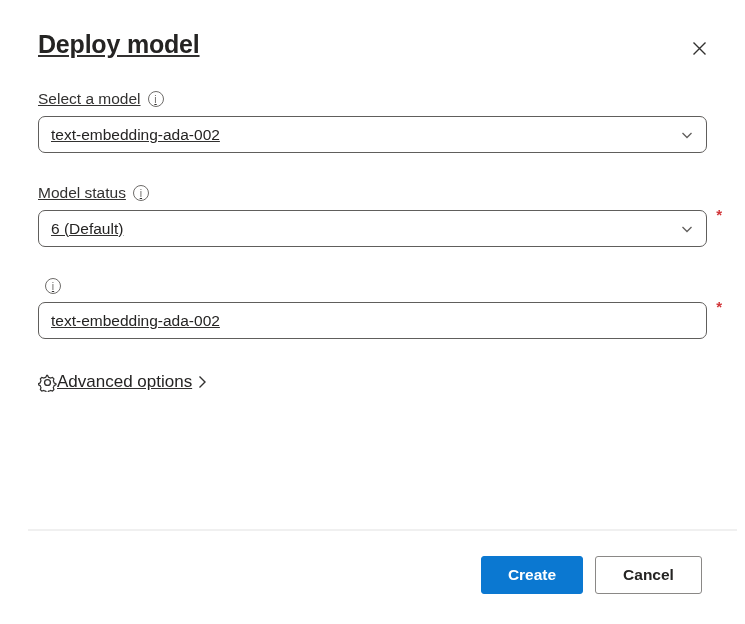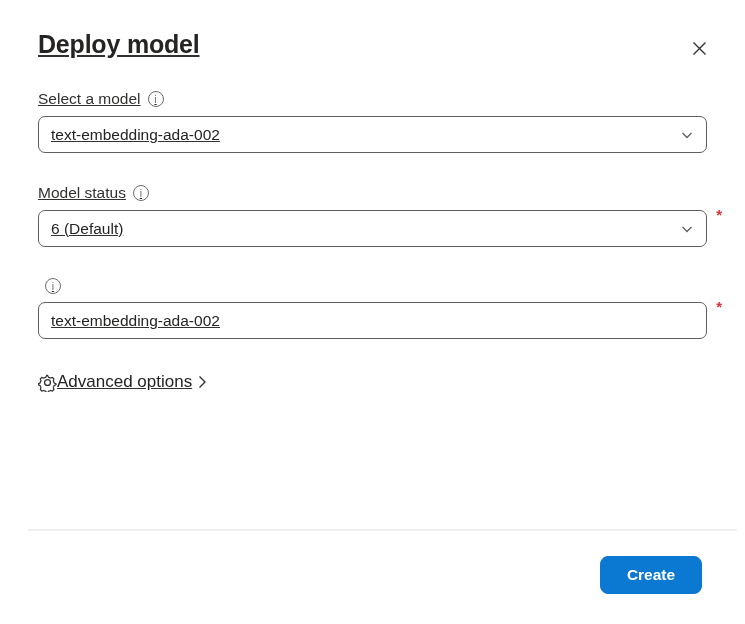--- a/index.html
+++ b/index.html
@@ -111,21 +111,21 @@
   .dialog-footer {
     position: absolute;
     top: 556px;
     left: 38px; right: 43px;
     display: flex;
     justify-content: flex-end;
     gap: 12px;
   }
   .btn {
     height: 38px;
-    border-radius: 8px;
+    border-radius: 3px;
     font-family: "Liberation Sans", "DejaVu Sans", sans-serif;
     font-size: 15.5px;
     font-weight: 700;
     cursor: pointer;
     display: inline-flex; align-items: center; justify-content: center;
   }
   .btn-primary {
     min-width: 102px;
     padding: 0 24px;
     background: #0b78d1;
@@ -214,15 +214,16 @@
       <svg width="16" height="16" viewBox="0 0 16 16">
           <path d="M5.5 2.5 L11 8 L5.5 13.5" stroke="#323130" stroke-width="1.4" fill="none"></path>
         </svg>
     </span>
   </button>
 
   <div class="divider"></div>
 
   <div class="dialog-footer">
     <button class="btn btn-primary">Create</button>
+    <button class="btn btn-default">Cancel</button>
   </div>
 
 </div>
 
 </body></html>

